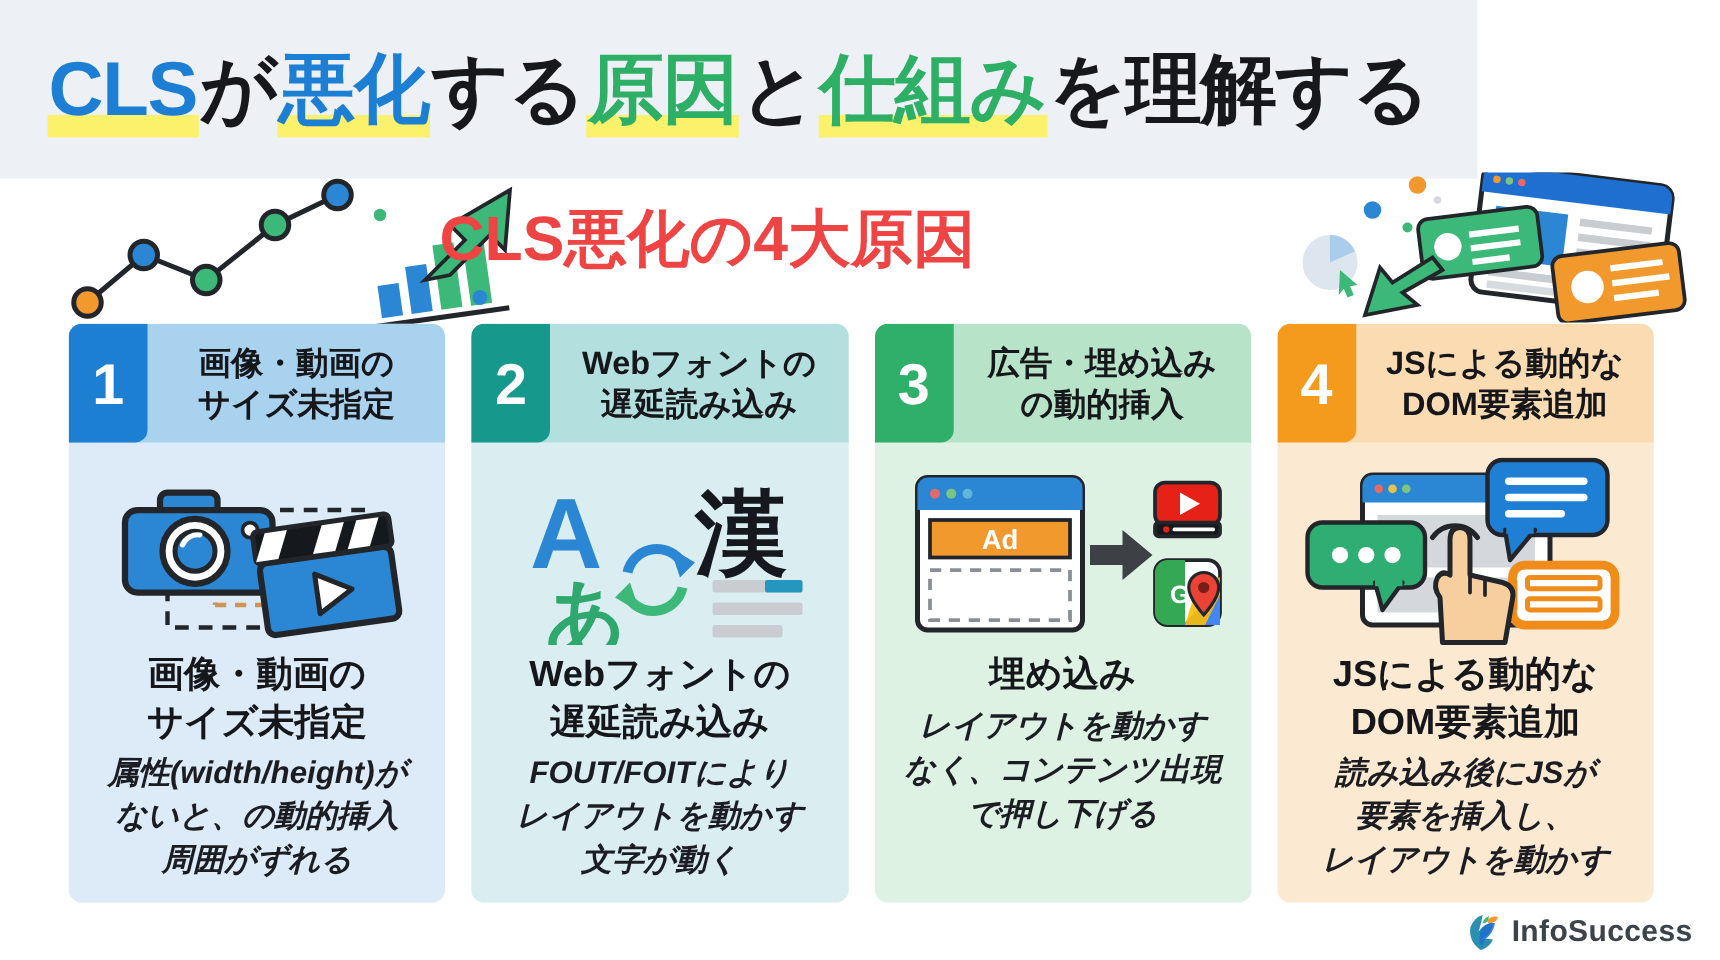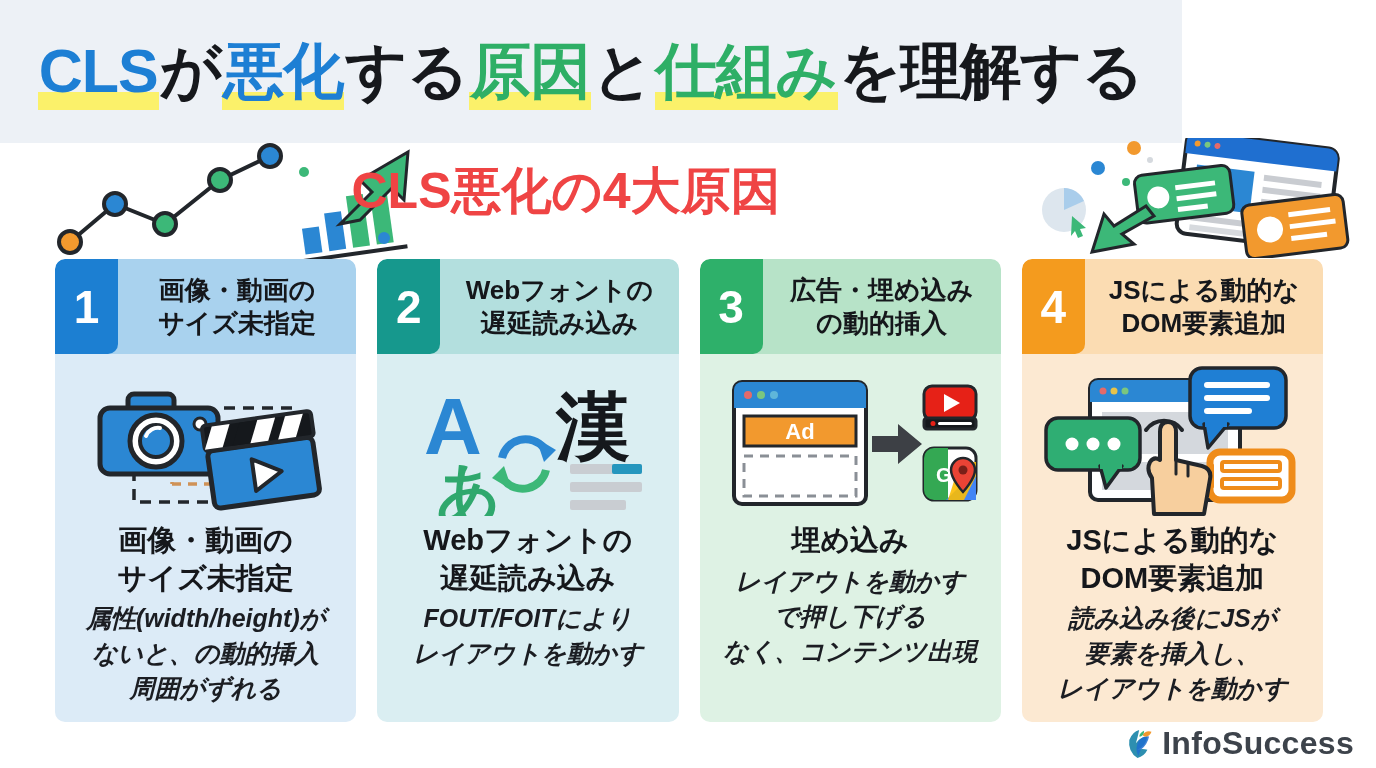--- a/index.html
+++ b/index.html
@@ -66,21 +66,21 @@
     margin-top:6px;text-align:center;font-size:29px;font-weight:800;color:#15171b;line-height:1.3;
   }
   .card-desc{
     margin-top:4px;text-align:center;font-size:25px;font-weight:700;color:#1b1d22;line-height:1.4;font-style:italic;
   }
 
   
   .footer-brand{
     position:absolute;right:22px;bottom:6px;display:flex;align-items:center;gap:8px;
   }
-  .brand-text{font-size:32px;font-weight:600;color:#3d434b;letter-spacing:.3px;}
+  .brand-text{font-size:24px;font-weight:600;color:#3d434b;letter-spacing:.3px;}
 </style>
 </head>
 <body>
 
 <div class="title-band">
   <div class="main-title">
     <span class="seg blue hl">CLS</span><span class="seg plain">が</span><span class="seg blue hl">悪化</span><span class="seg plain">する</span><span class="seg green hl">原因</span><span class="seg plain">と</span><span class="seg green hl">仕組み</span><span class="seg plain">を理解する</span>
   </div>
 </div>
 
@@ -219,20 +219,21 @@
           <rect x="172" y="134" width="56" height="10" rx="2" fill="#c9cdd2"></rect>
         </g>
       </svg>
       <div class="card-subtitle">
         <div>Webフォントの</div>
         <div>遅延読み込み</div>
       </div>
       <div class="card-desc">
         <div>FOUT/FOITにより</div>
         <div>レイアウトを動かす</div>
+        <div>文字が動く</div>
       </div>
     </div>
   </div>
 
   <div class="card" style="--accent: #2eb06a; --head: #b7e3c8; --body: #def2e4;">
     <div class="card-header">
       <div class="card-number">3</div>
       <div class="card-title">
         <span>広告・埋め込み</span>
         <span>の動的挿入</span>
@@ -268,22 +269,22 @@
             <path d="M243,92 a12,12 0 0 1 12,12 c0,9 -12,22 -12,22 c0,0 -12,-13 -12,-22 a12,12 0 0 1 12,-12 Z" fill="#ea4335" stroke="#22262b" stroke-width="2.5"></path>
             <circle cx="243" cy="104" r="4.5" fill="#7a1f18"></circle>
           </g>
         </g>
       </svg>
       <div class="card-subtitle">
         <div>埋め込み</div>
       </div>
       <div class="card-desc">
         <div>レイアウトを動かす</div>
+        <div>なく、コンテンツ出現</div>
         <div>で押し下げる</div>
-        <div>なく、コンテンツ出現</div>
       </div>
     </div>
   </div>
 
   <div class="card" style="--accent: #f49b1e; --head: #fbdcb2; --body: #fce9d2;">
     <div class="card-header">
       <div class="card-number">4</div>
       <div class="card-title">
         <span>JSによる動的な</span>
         <span>DOM要素追加</span>

